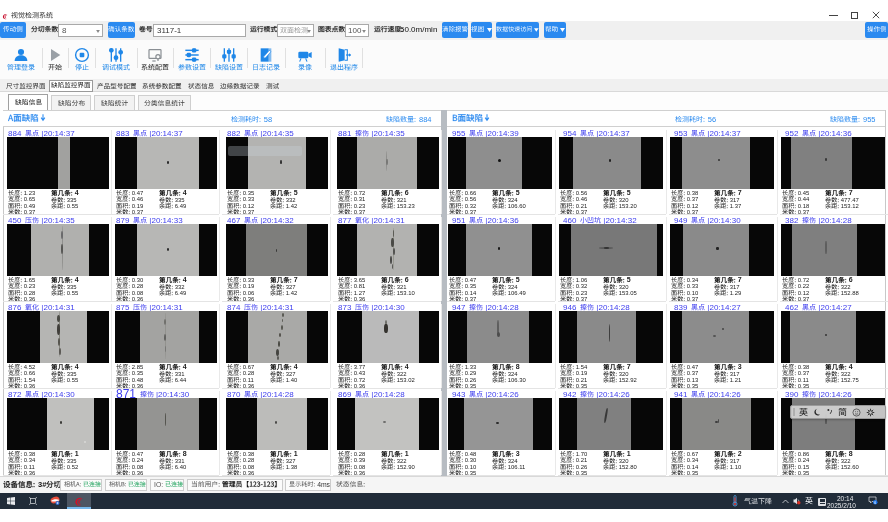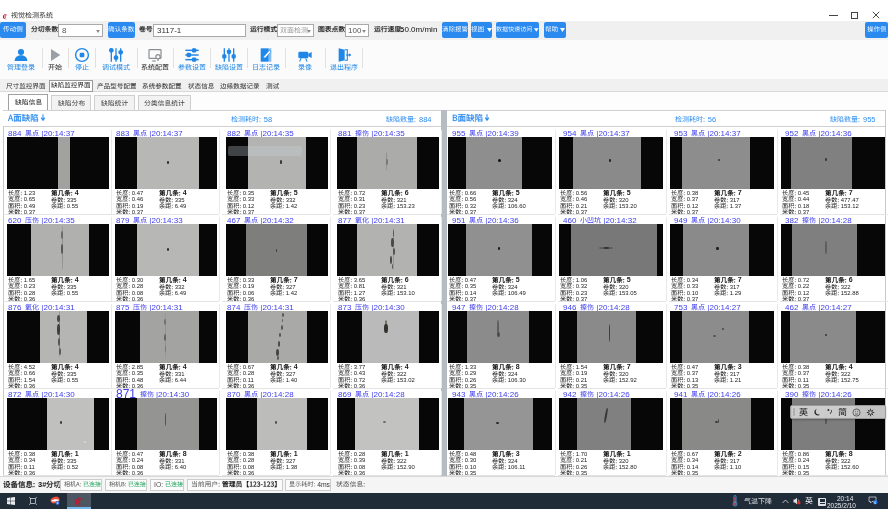--- a/index.html
+++ b/index.html
@@ -816,21 +816,21 @@
       </svg><span> 477.47</span><br><svg class="ct" style="width:14.1px;height:6.2px;color:#222;" viewBox="0 -820 2282 1000">
         <use href="#u4f59" x="0"></use>
         <use href="#u8ddd" x="1000"></use>
         <use href="#u003a" x="2000"></use>
       </svg><span> 153.12</span></div>
     <div class="ab" style="left:0;top:85.5px;width:108px;height:1px;background:#e4e4e4"></div>
     <div class="ab" style="left:107.5px;top:2px;width:1px;height:84px;background:#e9e9e9"></div>
   </div>
 <div class="cell" style="left:3px;top:215px;width:111px;height:87px">
     <div class="chead">
-      <span style="font-size:8px;color:#3d3dee">620</span>
+      <span style="font-size:8px;color:#3d3dee">450</span>
       <span style="width:4px"></span>
       <svg class="ct" style="width:14.0px;height:7px;color:#3d3dee;" viewBox="0 -820 2000 1000">
         <use href="#u538b" x="0"></use>
         <use href="#u4f24" x="1000"></use>
       </svg>
       <span style="font-size:8px;color:#3d3dee;margin-left:2px">|20:14:35</span>
     </div>
     <div class="cimg" style="left:4px;width:102px;height:52px;background:linear-gradient(to right,#070707 0 24px,#b0b0ae 24px 82px,#070707 82px 100%)">
       <div class="dfx" style="left:54.5px;top:2px;width:1px;height:44px;background:#8f8f8d;border-radius:40%;opacity:1;"></div>
       <div class="dfx" style="left:54.0px;top:7px;width:2px;height:8px;background:#68686a;border-radius:50%;opacity:1;"></div>
@@ -1498,21 +1498,21 @@
       </svg><span> 320</span><br><svg class="ct" style="width:14.1px;height:6.2px;color:#222;" viewBox="0 -820 2282 1000">
         <use href="#u4f59" x="0"></use>
         <use href="#u8ddd" x="1000"></use>
         <use href="#u003a" x="2000"></use>
       </svg><span> 152.92</span></div>
     <div class="ab" style="left:0;top:85.5px;width:108px;height:1px;background:#e4e4e4"></div>
     <div class="ab" style="left:107.5px;top:2px;width:1px;height:84px;background:#e9e9e9"></div>
   </div>
 <div class="cell" style="left:669px;top:302px;width:111px;height:87px">
     <div class="chead">
-      <span style="font-size:8px;color:#3d3dee">753</span>
+      <span style="font-size:8px;color:#3d3dee">839</span>
       <span style="width:4px"></span>
       <svg class="ct" style="width:14.0px;height:7px;color:#3d3dee;" viewBox="0 -820 2000 1000">
         <use href="#u9ed1" x="0"></use>
         <use href="#u70b9" x="1000"></use>
       </svg>
       <span style="font-size:8px;color:#3d3dee;margin-left:2px">|20:14:27</span>
     </div>
     <div class="cimg" style="left:1px;width:104px;height:52px;background:linear-gradient(to right,#070707 0 12px,#8c8c8c 12px 79px,#070707 79px 100%)">
       <div class="dfx" style="left:43.4px;top:24px;width:2.5px;height:2px;background:#555;border-radius:50%;opacity:1;"></div>
       <div class="dfx" style="left:51.5px;top:17px;width:2px;height:2px;background:#444;border-radius:50%;opacity:1;"></div>

